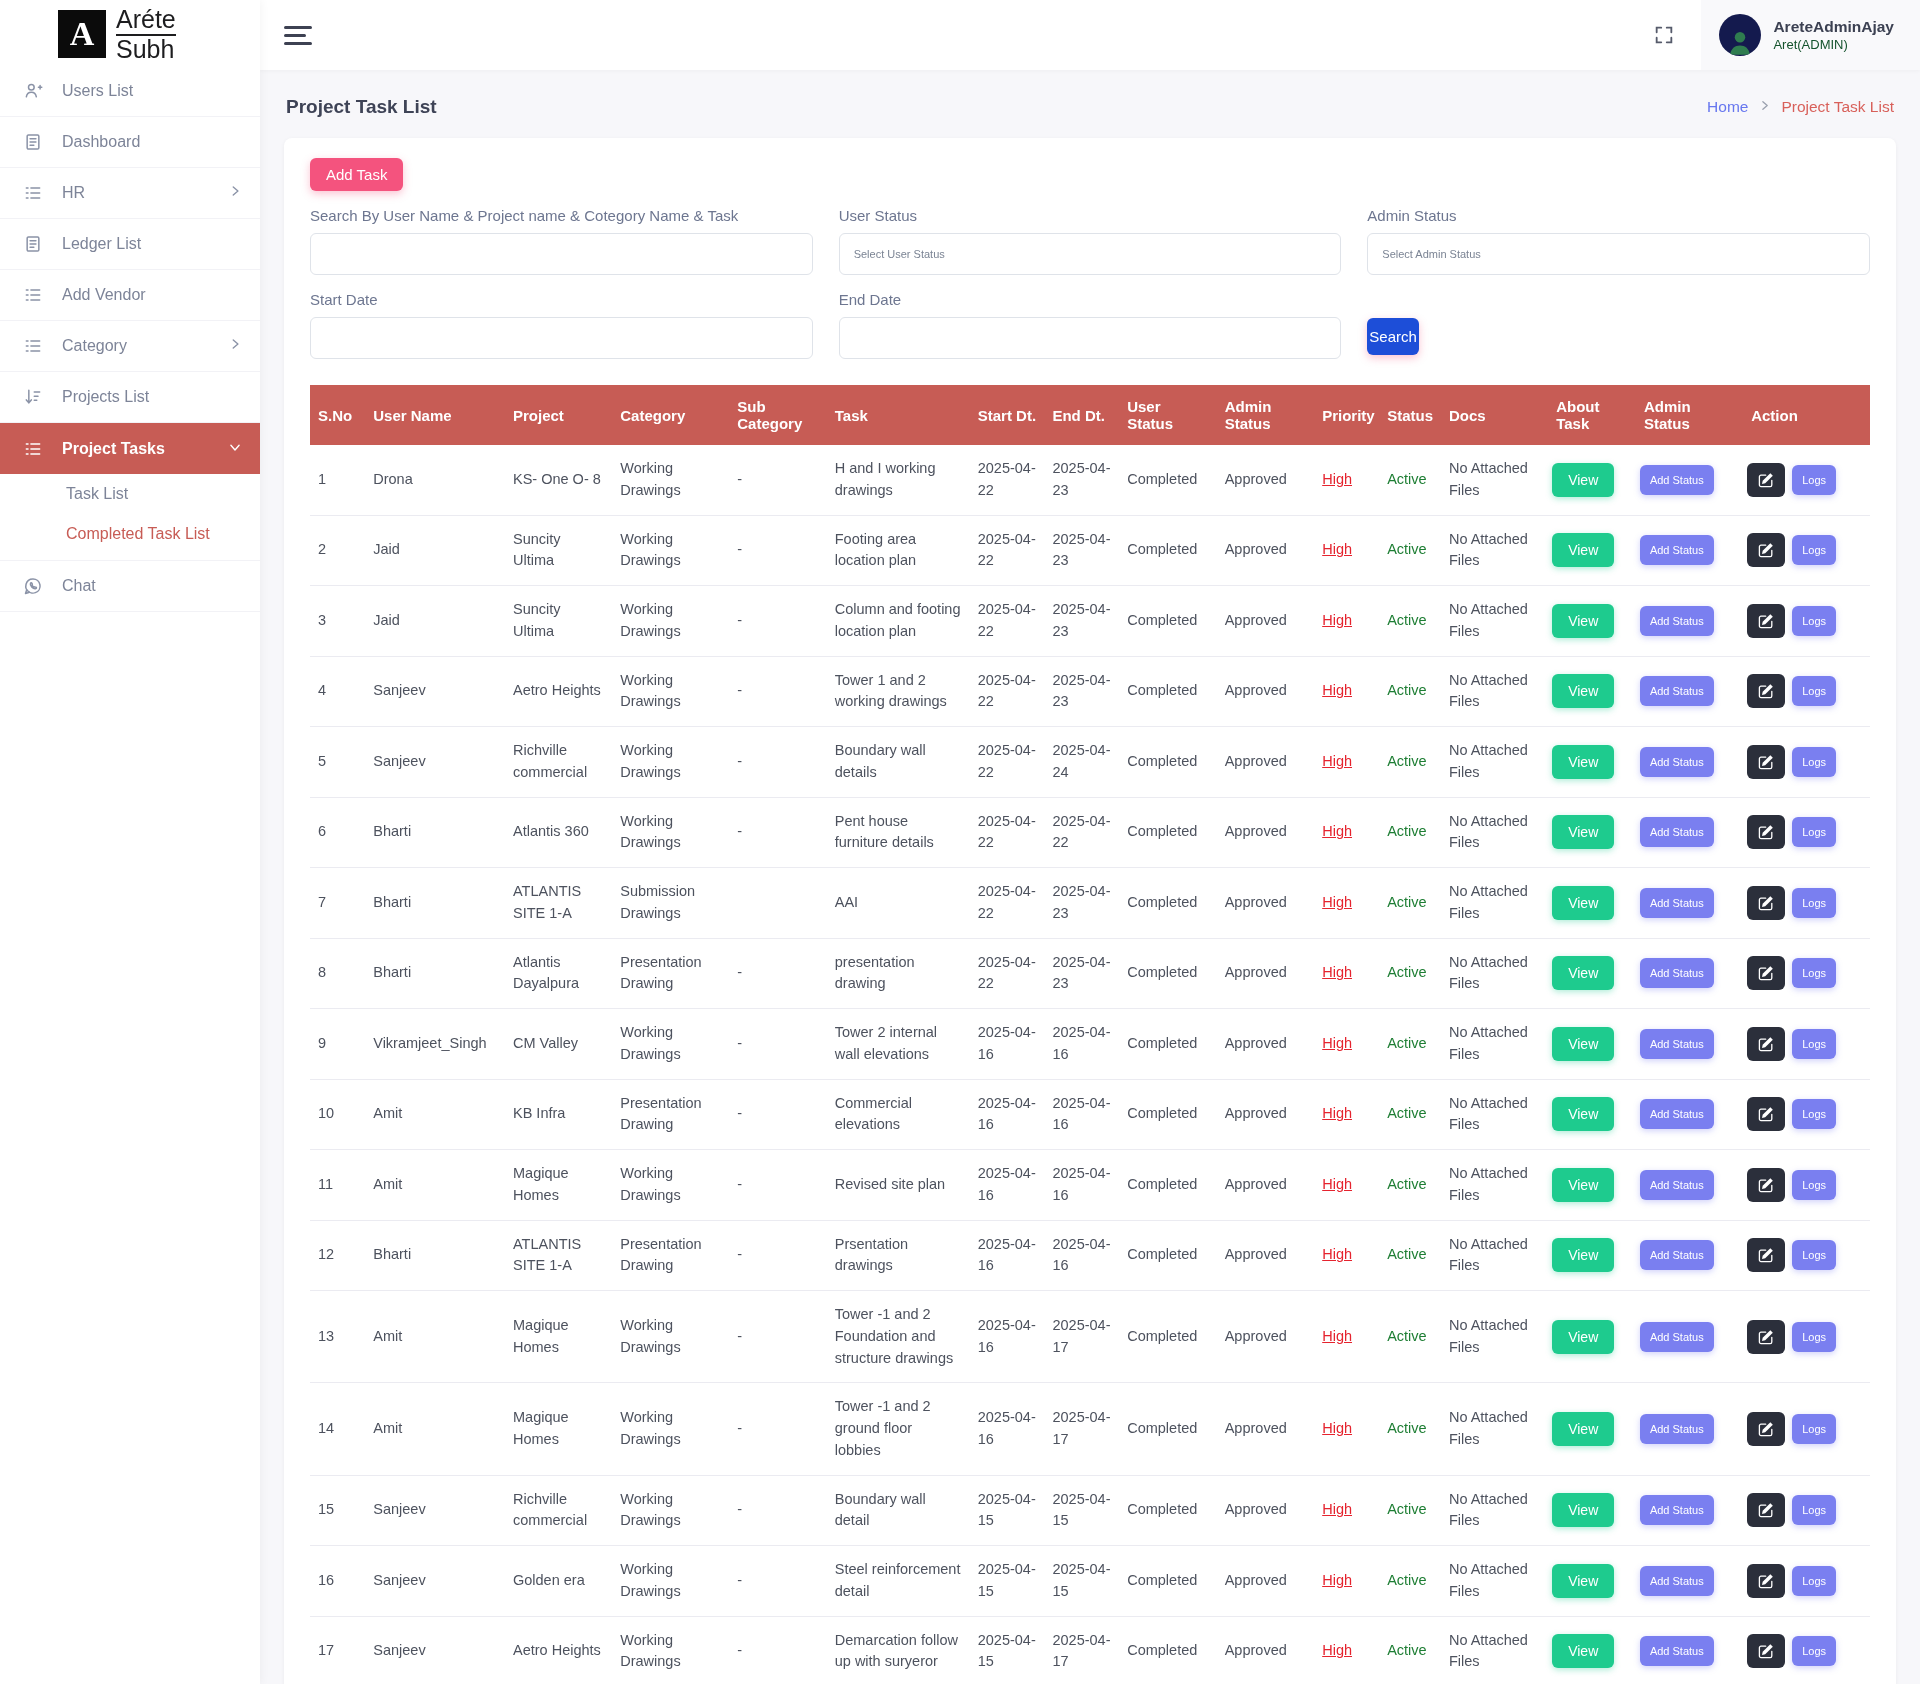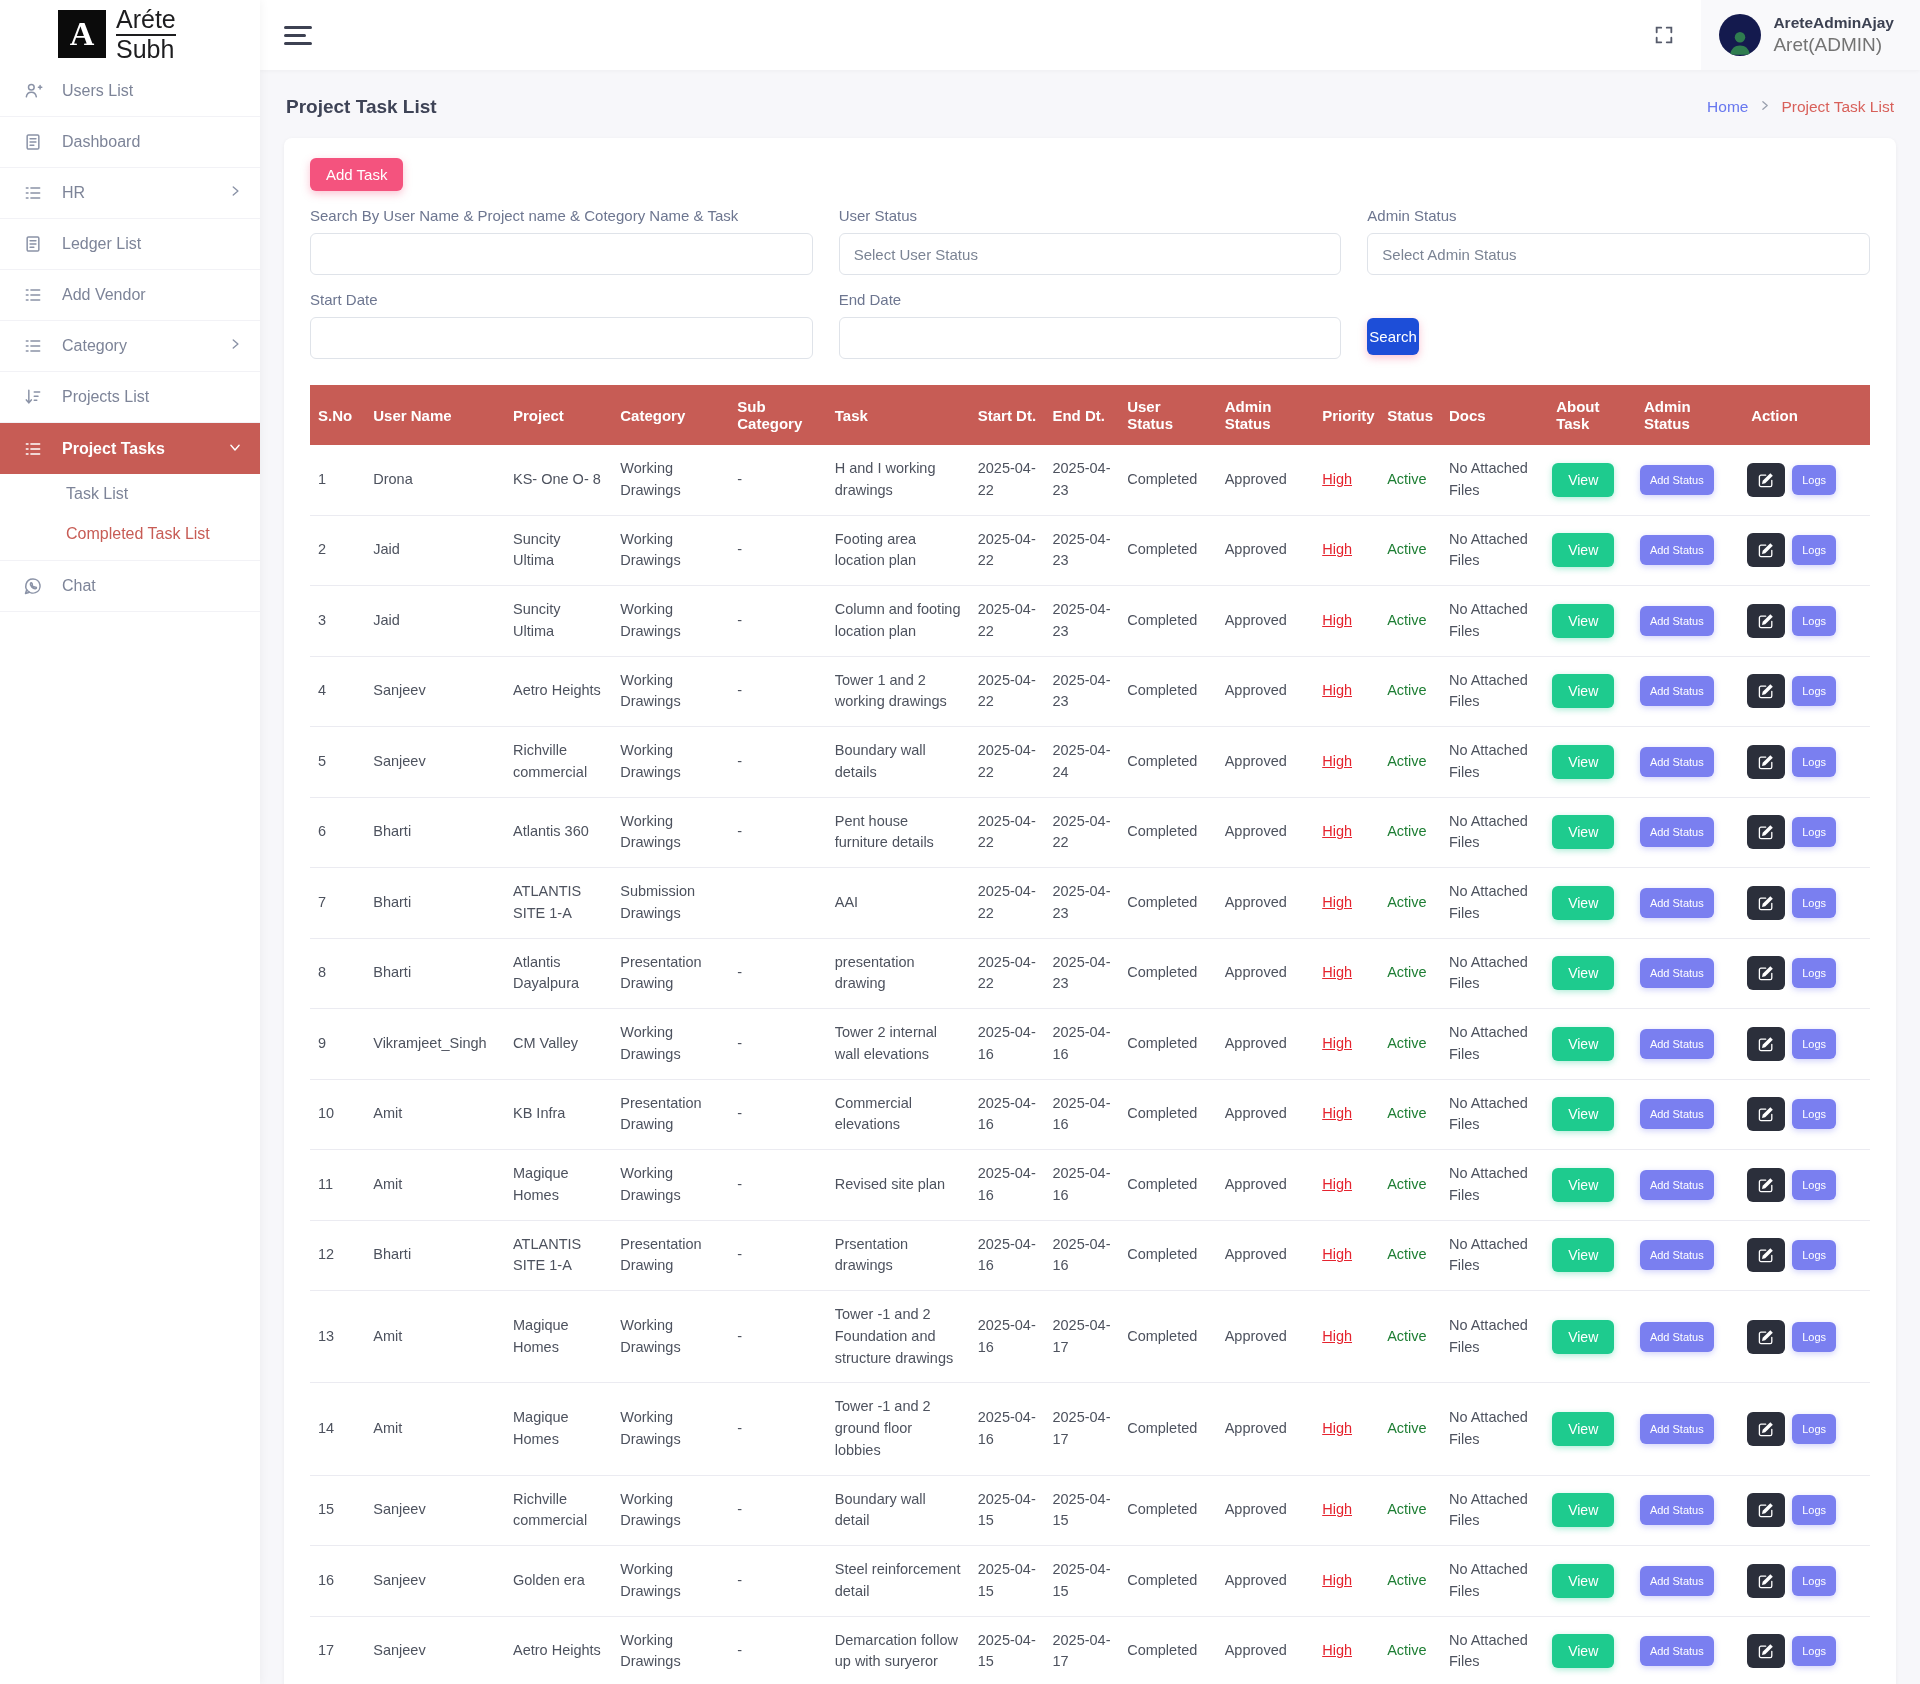--- a/index.html
+++ b/index.html
@@ -45,42 +45,42 @@
   .fs-btn { margin-right:26px; cursor:pointer; display:flex; }
   .fs-btn svg { width:22px; height:22px; stroke:#565b6b; fill:none; stroke-width:2;
     stroke-linecap:round; }
   .user-block { height:70px; display:flex; align-items:center; gap:12px; background:#f9f9fb;
     padding:0 26px 0 18px; cursor:pointer; }
   .avatar { width:42px; height:42px; border-radius:50%; background:#141a4e; overflow:hidden;
     display:flex; align-items:flex-end; justify-content:center; }
   .avatar svg { width:30px; height:30px; }
   .user-meta { display:flex; flex-direction:column; line-height:1.25; }
   .user-name { font-size:15.5px; font-weight:700; color:#3c4152; }
-  .user-role { font-size:19px; color:#737373; }
+  .user-role { font-size:13px; color:#14532d; }
 
   .content { flex:1; padding:24px 24px 0 24px; overflow:hidden; }
   .page-head { display:flex; align-items:center; justify-content:space-between; padding:2px 2px 0 2px; }
   .page-title { font-size:19px; font-weight:700; color:#3e4356; }
   .breadcrumb { display:flex; align-items:center; gap:10px; font-size:15.5px; }
   .bc-home { color:#6777ef; cursor:pointer; }
   .bc-sep svg { width:13px; height:13px; stroke:#9aa0ae; fill:none; stroke-width:2.4;
     stroke-linecap:round; stroke-linejoin:round; }
   .bc-current { color:#d8605a; }
 
   .card { background:#fff; border-radius:8px; margin-top:20px; padding:20px 26px 26px 26px;
     box-shadow:0 1px 4px rgba(0,0,0,.05); }
   .card-top { display:flex; justify-content:flex-start; }
   .btn { border:none; border-radius:6px; cursor:pointer; font-family:"Liberation Sans", sans-serif; }
   .btn-pink { background:#f4537e; color:#fff; font-size:15px; padding:8px 16px;
     box-shadow:0 3px 8px rgba(244,83,126,.35); }
 
   .filters { margin-top:16px; display:grid; grid-template-columns:1fr 1fr 1fr; column-gap:26px; row-gap:16px; }
   .f-label { font-size:15px; color:#6d7690; margin-bottom:9px; }
   .f-box { height:42px; border:1px solid #dfe3e9; border-radius:6px; width:100%;
-    font-size:15px; color:#7b8494; padding:0 14px; background:#fff; display:flex; align-items:center; }
+    font-size:11px; color:#7b8494; padding:0 14px; background:#fff; display:flex; align-items:center; }
   input.f-box { outline:none; }
   .search-wrap { padding-top:27px; }
   .btn-search { background:#1d4ed8; color:#fff; font-size:15px; padding:10px 2px;
     box-shadow:0 3px 8px rgba(244,83,126,.35); }
 
   
   table { width:100%; border-collapse:collapse; margin-top:26px; table-layout:fixed; }
   thead th { background:#c75c55; color:#fff; font-size:15px; font-weight:700; text-align:left;
     padding:13px 8px; }
   tbody td { font-size:14.5px; color:#4d525e; padding:13px 8px; border-bottom:1px solid #ebebf1;

